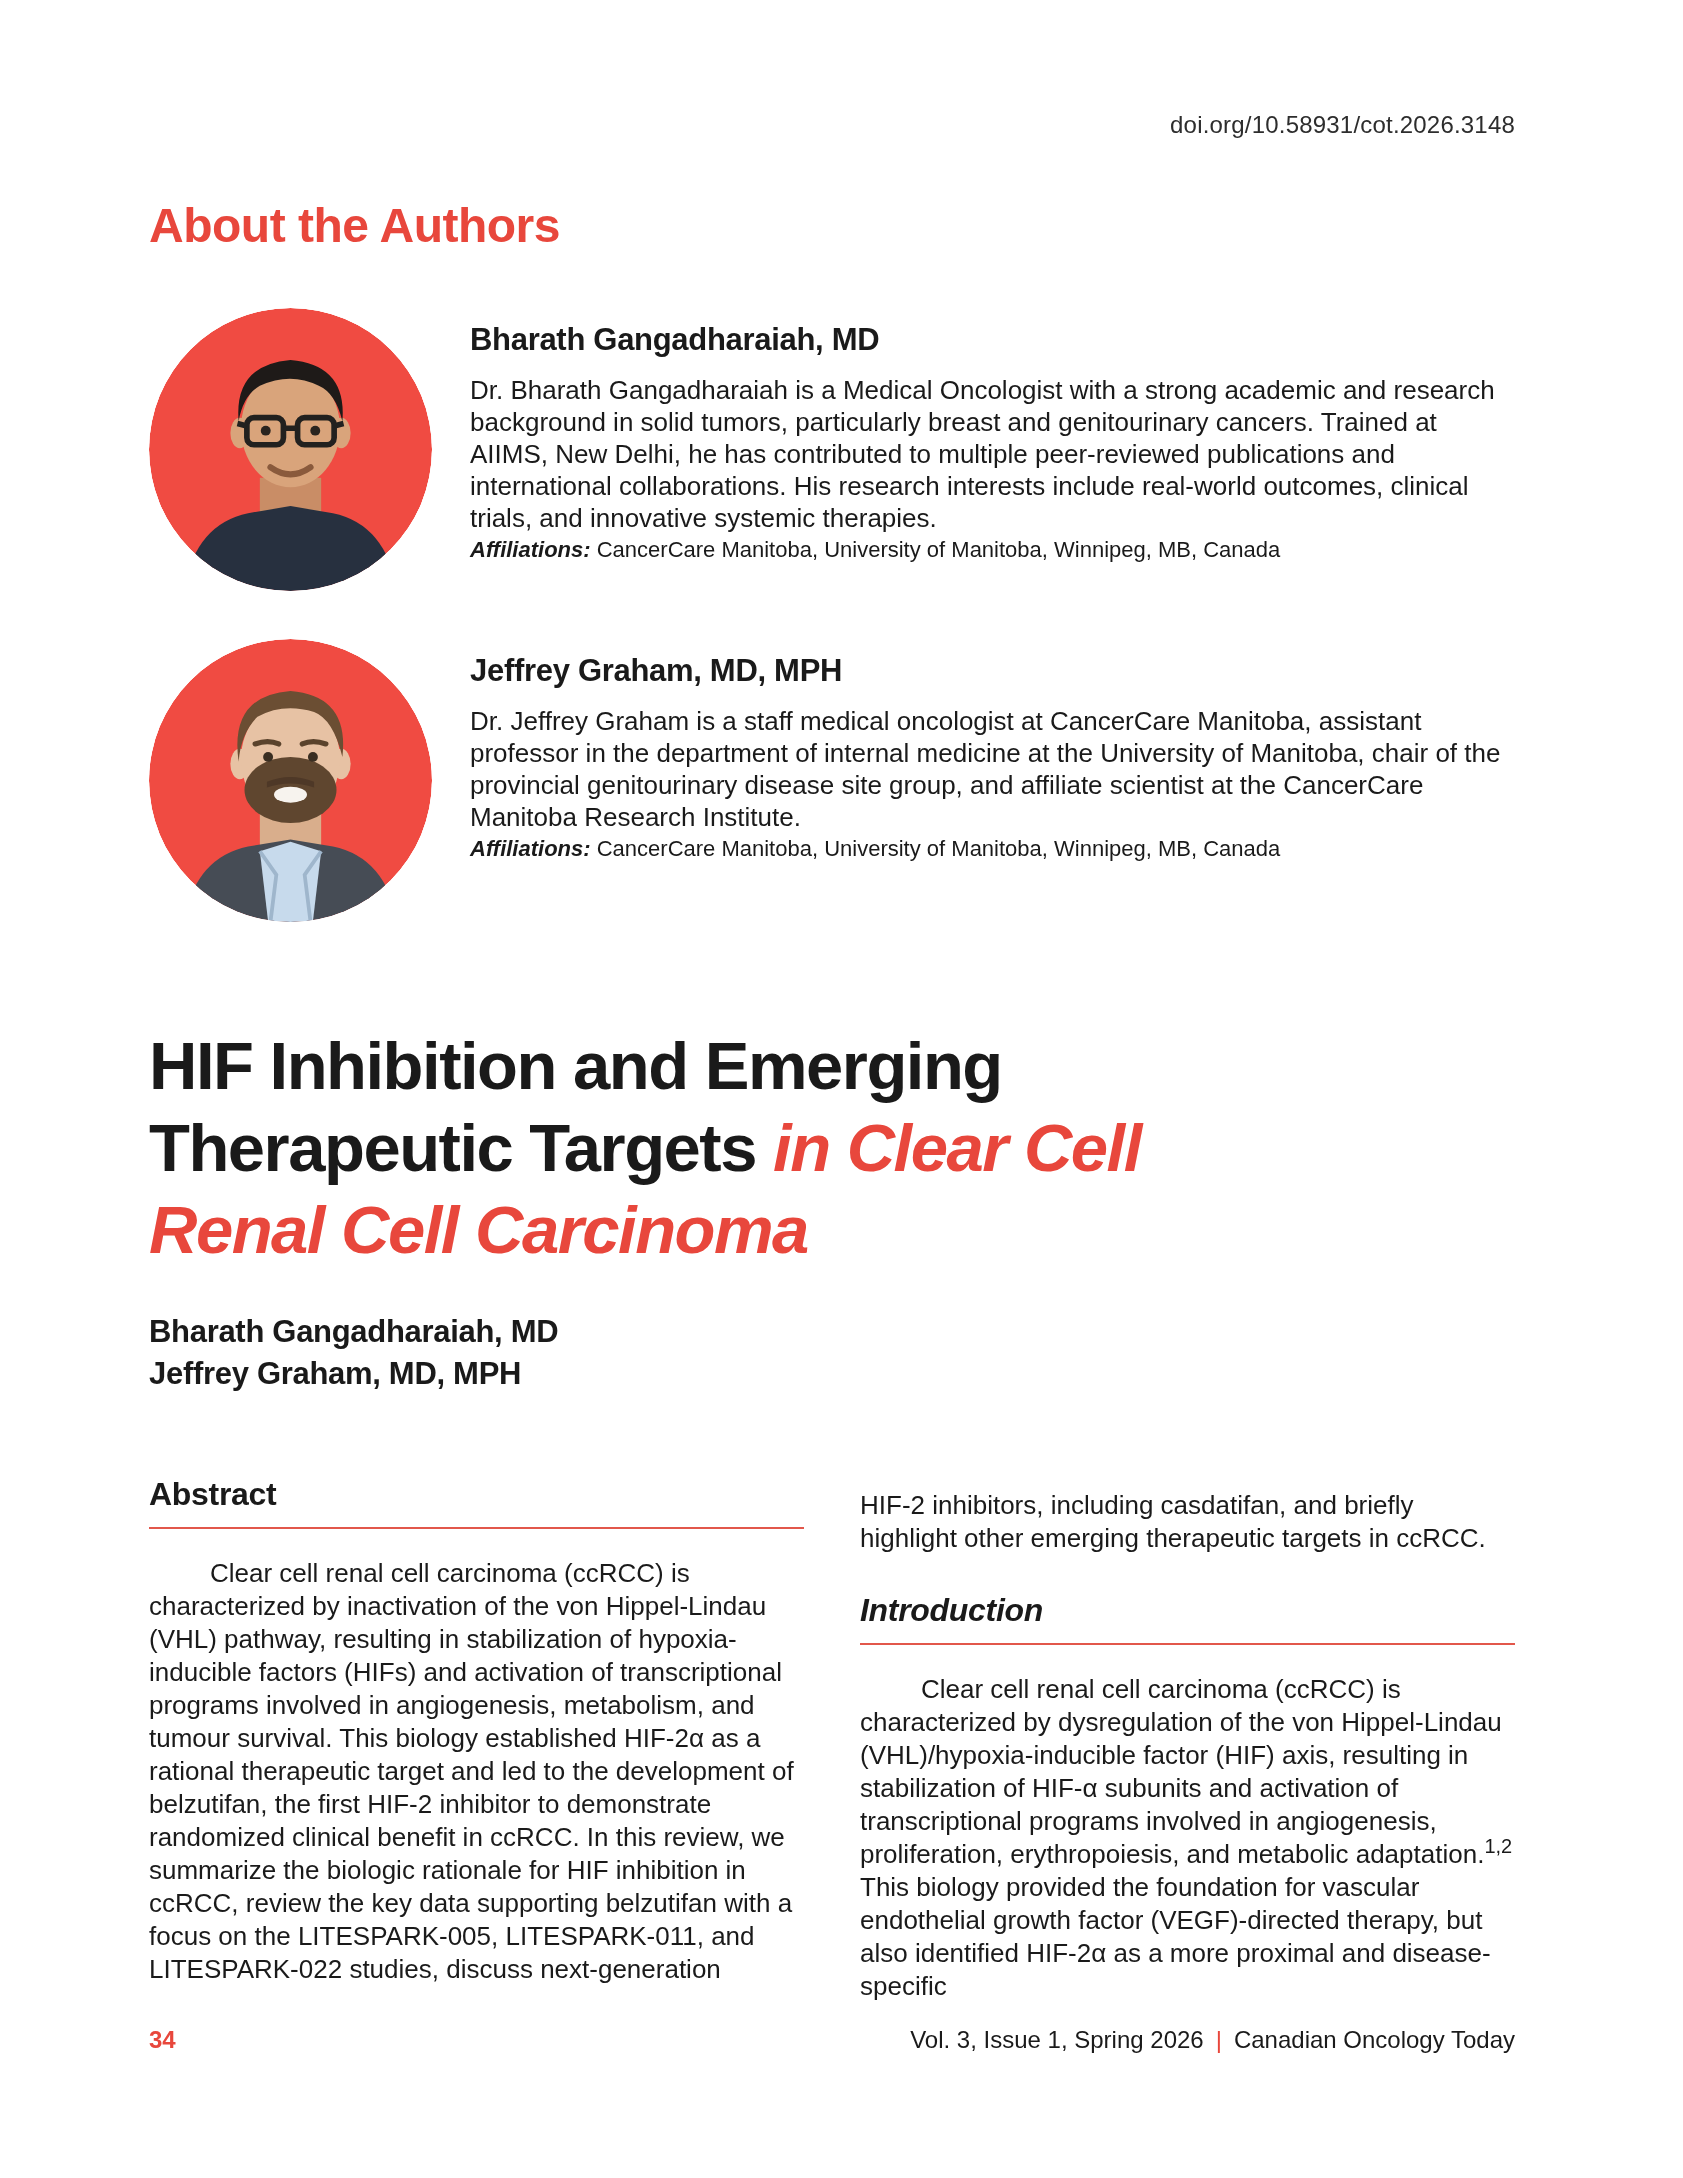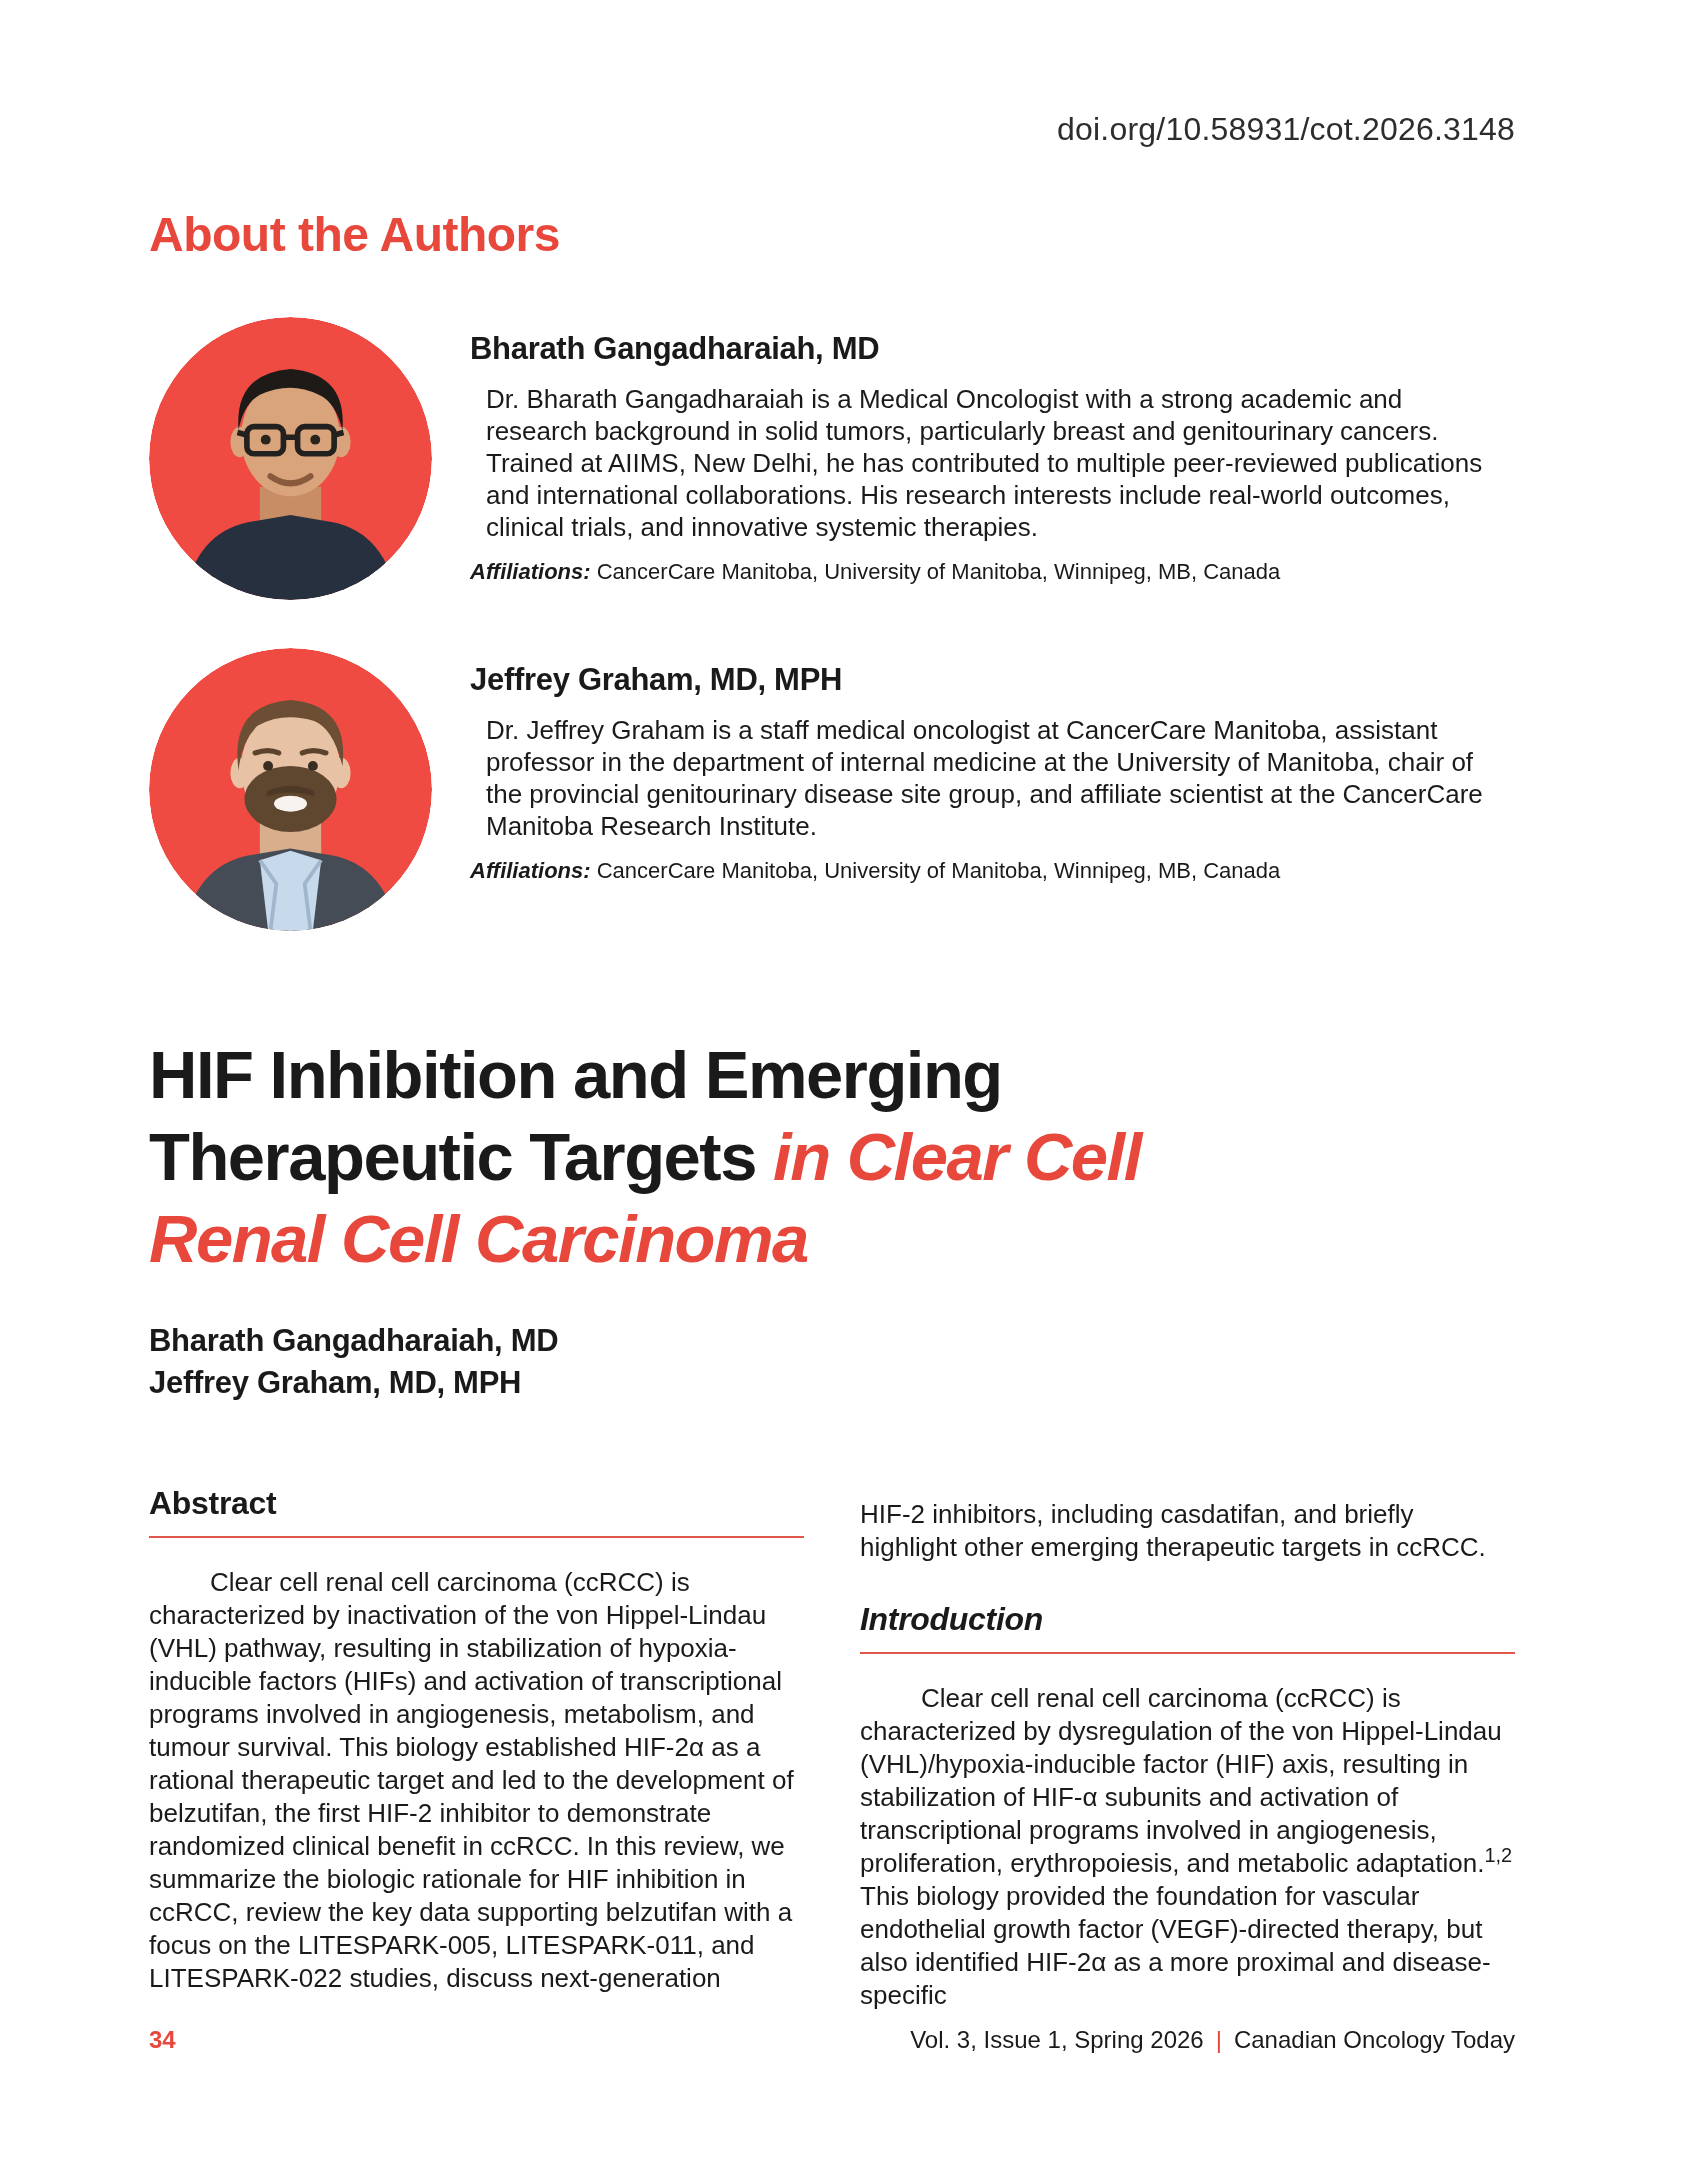--- a/index.html
+++ b/index.html
@@ -1,32 +1,32 @@
 <!DOCTYPE html>
 <html style="--accent: #E8473C; --rule: #E2574B;"><head>
 <meta charset="utf-8">
 <style>
   html,body{margin:0;padding:0;background:#ffffff;}
   body{
     width:1683px;height:2178px;position:relative;overflow:hidden;
     font-family:"Liberation Sans","DejaVu Sans",sans-serif;color:#1a1a1a;
   }
   .page{position:absolute;inset:0;padding:0 168px 0 149px;box-sizing:border-box;}
-  .doi{margin-top:111px;text-align:right;font-size:32px;color:#2d2d2d;letter-spacing:0.2px;}
+  .doi{margin-top:111px;text-align:right;font-size:24px;color:#2d2d2d;letter-spacing:0.2px;}
   .about-heading{
     margin:59px 0 0;font-size:48px;line-height:55px;font-weight:700;
     color:var(--accent,#E8473C);letter-spacing:-0.5px;
   }
   .author-card{display:flex;align-items:flex-start;margin-top:55px;}
   .author-card + .author-card{margin-top:48px;}
   .avatar{width:283px;height:283px;flex:0 0 283px;border-radius:50%;overflow:hidden;}
   .avatar svg{display:block;width:100%;height:100%;}
   .author-info{margin-left:38px;padding-top:6px;min-width:0;}
   .author-name{font-size:31px;font-weight:700;margin:8px 0 16px;letter-spacing:-0.3px;}
-  .author-bio{font-size:26px;line-height:32px;max-width:1040px;margin:16px;}
+  .author-bio{font-size:26px;line-height:32px;max-width:1040px;margin:0;}
   .author-affil{margin-top:3px;font-size:22px;}
   .affil-label{font-weight:700;font-style:italic;}
   .article-title{
     margin:103px 0 0;font-size:67px;line-height:82px;font-weight:700;letter-spacing:-1.5px;
   }
   .red{color:var(--accent,#E8473C);font-style:italic;}
   .byline{margin-top:40px;font-size:31px;line-height:42px;font-weight:700;letter-spacing:-0.3px;}
   .columns{display:flex;gap:56px;margin-top:80px;}
   .col{flex:1;min-width:0;}
   .section-heading{

